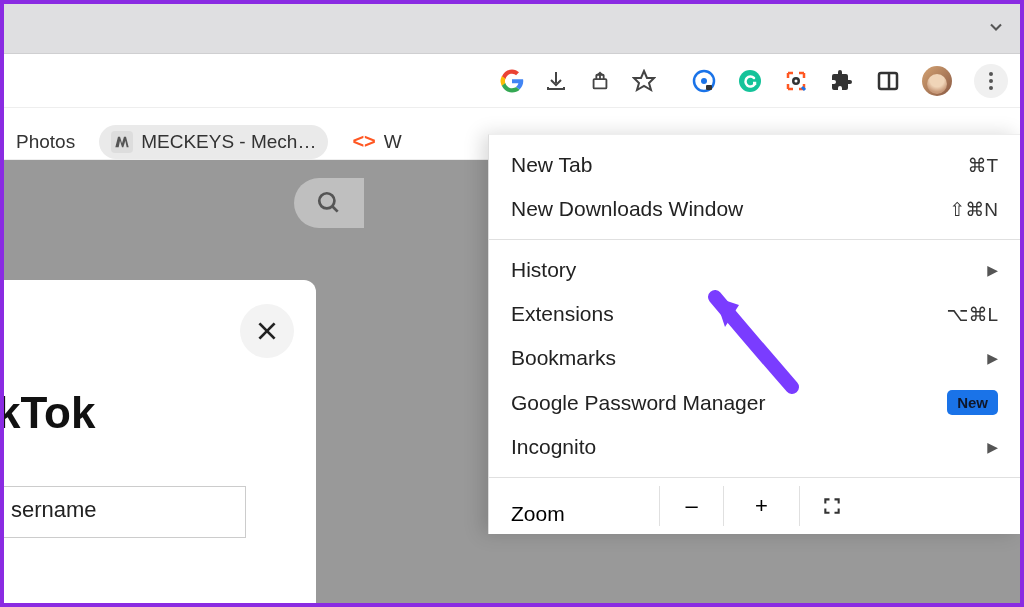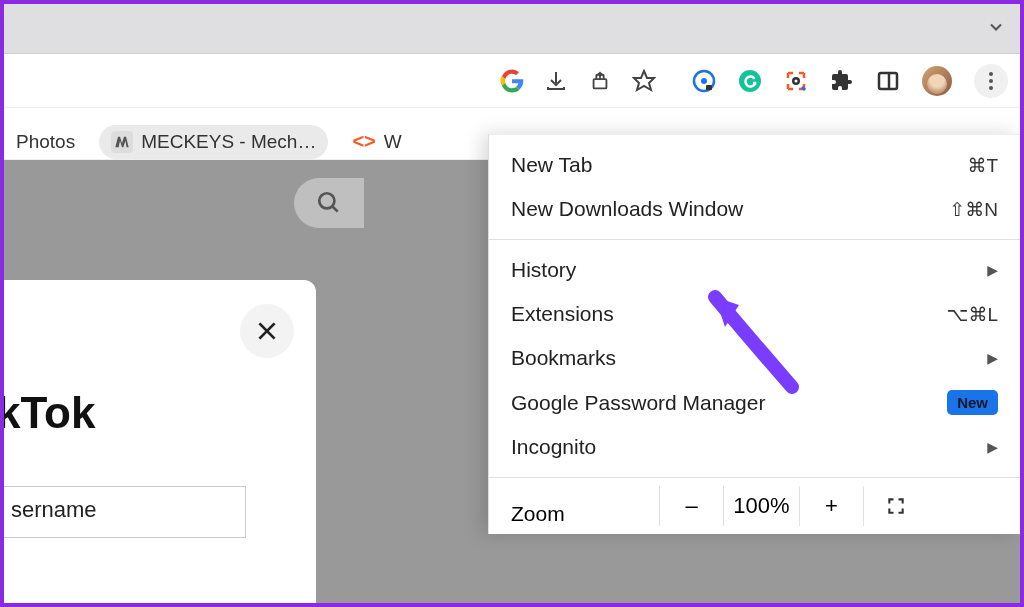--- a/index.html
+++ b/index.html
@@ -377,21 +377,20 @@
     <div class="menu-item">
       <span>Incognito</span>
       <span class="submenu-arrow">▶</span>
     </div>
   </div>
   <div class="menu-sep"></div>
   <div class="zoom-row">
     <span class="zoom-label">Zoom</span>
     <div class="zoom-ctrl">
       <div>–</div>
-      <div>100%</div>
       <div>+</div>
       <div>
         <svg width="20" height="20" viewBox="0 0 24 24" fill="none" stroke="#333" stroke-width="2.5">
             <path d="M4 9V4h5M20 9V4h-5M4 15v5h5M20 15v5h-5"></path>
           </svg>
       </div>
     </div>
   </div>
 </div>
 

